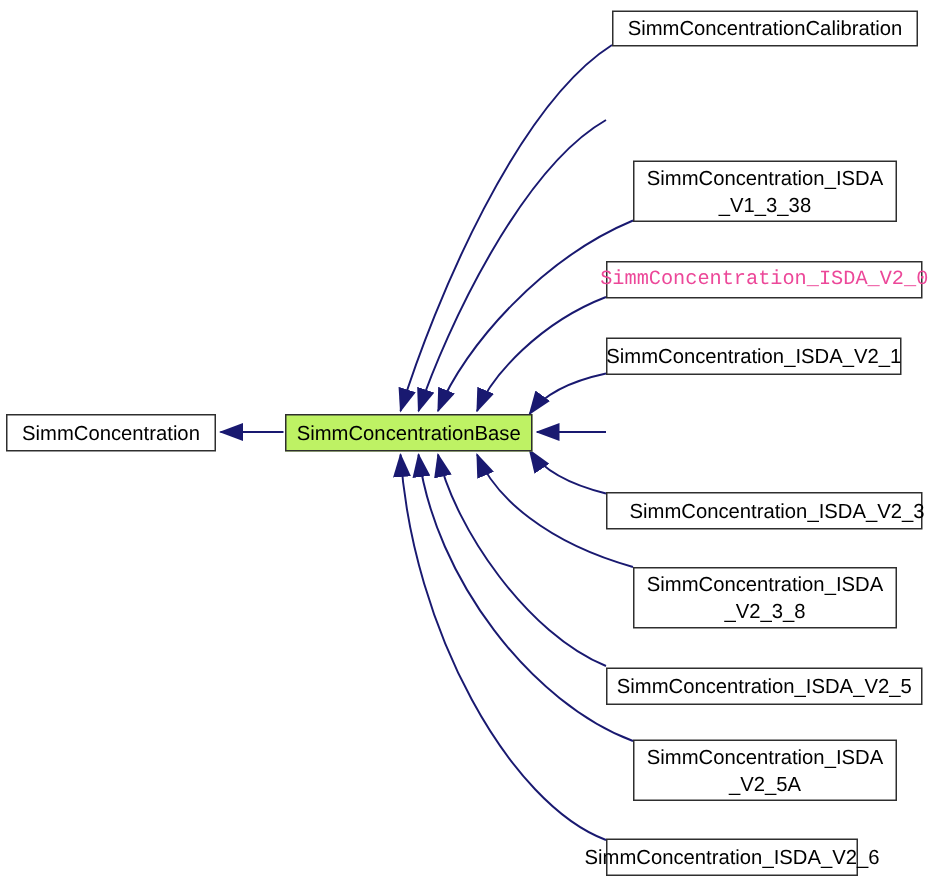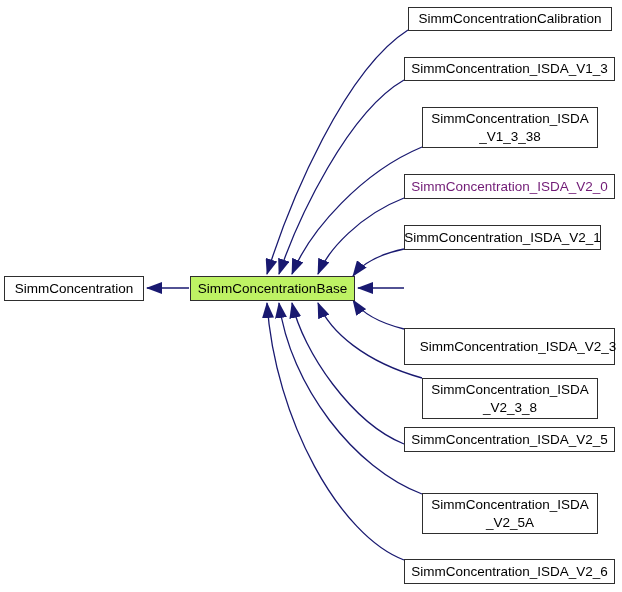--- a/index.html
+++ b/index.html
@@ -43,25 +43,25 @@
     cursor: default;
   }
   .n-parent { left: 4px;   top: 276px; width: 140px; height: 25px; }
   .n-base   { left: 190px; top: 276px; width: 165px; height: 25px; background: #bfbfbf; }
   .d0  { left: 408px; top: 7px;   width: 204px; height: 24px; }
   .d1  { left: 404px; top: 57px;  width: 211px; height: 24px; }
   .d2  { left: 422px; top: 107px; width: 176px; height: 41px; }
   .d3  { left: 404px; top: 174px; width: 211px; height: 25px; }
   .d4  { left: 404px; top: 225px; width: 197px; height: 25px; }
   .d5  { left: 404px; top: 275px; width: 211px; height: 25px; }
-  .d6  { left: 404px; top: 328px; width: 211px; height: 37px; padding-left: 17px; }
+  .d6  { left: 404px; top: 328px; width: 211px; height: 25px; padding-left: 17px; }
   .d7  { left: 422px; top: 378px; width: 176px; height: 41px; }
-  .d8  { left: 404px; top: 427px; width: 211px; height: 25px; }
+  .d8  { left: 404px; top: 445px; width: 211px; height: 25px; }
   .d9  { left: 422px; top: 493px; width: 176px; height: 41px; }
-  .d10 { left: 404px; top: 559px; width: 211px; height: 25px; }
+  .d10 { left: 404px; top: 559px; width: 168px; height: 25px; }
 </style>
 </head>
 <body style="background: rgb(255, 255, 255);">
 
 <div class="diagram">
 
   <svg class="edges" width="622" height="592" viewBox="0 0 622 592" xmlns="http://www.w3.org/2000/svg">
     <defs>
       <marker id="arrowhead" viewBox="0 0 16 12" refX="15" refY="6" markerWidth="16" markerHeight="12" orient="auto" markerUnits="userSpaceOnUse">
         <polygon id="arrowhead-shape" points="0,0 16,6 0,12" fill="#191970"></polygon>
@@ -80,24 +80,23 @@
     <path class="edge" d="M 404,444 C 352,423 303,352 292,303" marker-end="url(#arrowhead)" stroke="#191970"></path>
     <path class="edge" d="M 422,494 C 355,469 290,386 279,303" marker-end="url(#arrowhead)" stroke="#191970"></path>
     <path class="edge" d="M 404,560 C 340,536 275,420 267,303" marker-end="url(#arrowhead)" stroke="#191970"></path>
   </svg>
 
   <div class="node n-parent" style="border-color: rgb(46, 46, 46); color: #000000;">SimmConcentration</div>
 
   <div class="node n-base" style="border-color: rgb(46, 46, 46); color: rgb(0, 0, 0); background: #bef264;">SimmConcentrationBase</div>
 
   <div class="node d0" style="border-color: rgb(46, 46, 46); color: rgb(0, 0, 0);">SimmConcentrationCalibration</div>
-  <div class="node d1" style="border-color: rgb(46, 46, 46); color: rgb(0, 0, 0);">SimmConcentration_ISDA_V1_3</div>
   <div class="node d2" style="border-color: rgb(46, 46, 46); color: rgb(0, 0, 0);">SimmConcentration_ISDA
 _V1_3_38</div>
-  <div class="node d3" style="border-color: rgb(46, 46, 46); color: #701a75;">SimmConcentration_ISDA_V2_0</div>
+  <div class="node d3" style="border-color: rgb(46, 46, 46); color: #ec4899; font-family: Liberation Mono, monospace;">SimmConcentration_ISDA_V2_0</div>
   <div class="node d4" style="border-color: rgb(46, 46, 46); color: rgb(0, 0, 0);">SimmConcentration_ISDA_V2_1</div>
   <div class="node d6" style="border-color: rgb(46, 46, 46); color: rgb(0, 0, 0);">SimmConcentration_ISDA_V2_3</div>
   <div class="node d7" style="border-color: rgb(46, 46, 46); color: rgb(0, 0, 0);">SimmConcentration_ISDA
 _V2_3_8</div>
   <div class="node d8" style="border-color: rgb(46, 46, 46); color: rgb(0, 0, 0);">SimmConcentration_ISDA_V2_5</div>
   <div class="node d9" style="border-color: rgb(46, 46, 46); color: rgb(0, 0, 0);">SimmConcentration_ISDA
 _V2_5A</div>
   <div class="node d10" style="border-color: rgb(46, 46, 46); color: rgb(0, 0, 0);">SimmConcentration_ISDA_V2_6</div>
 
 </div>

